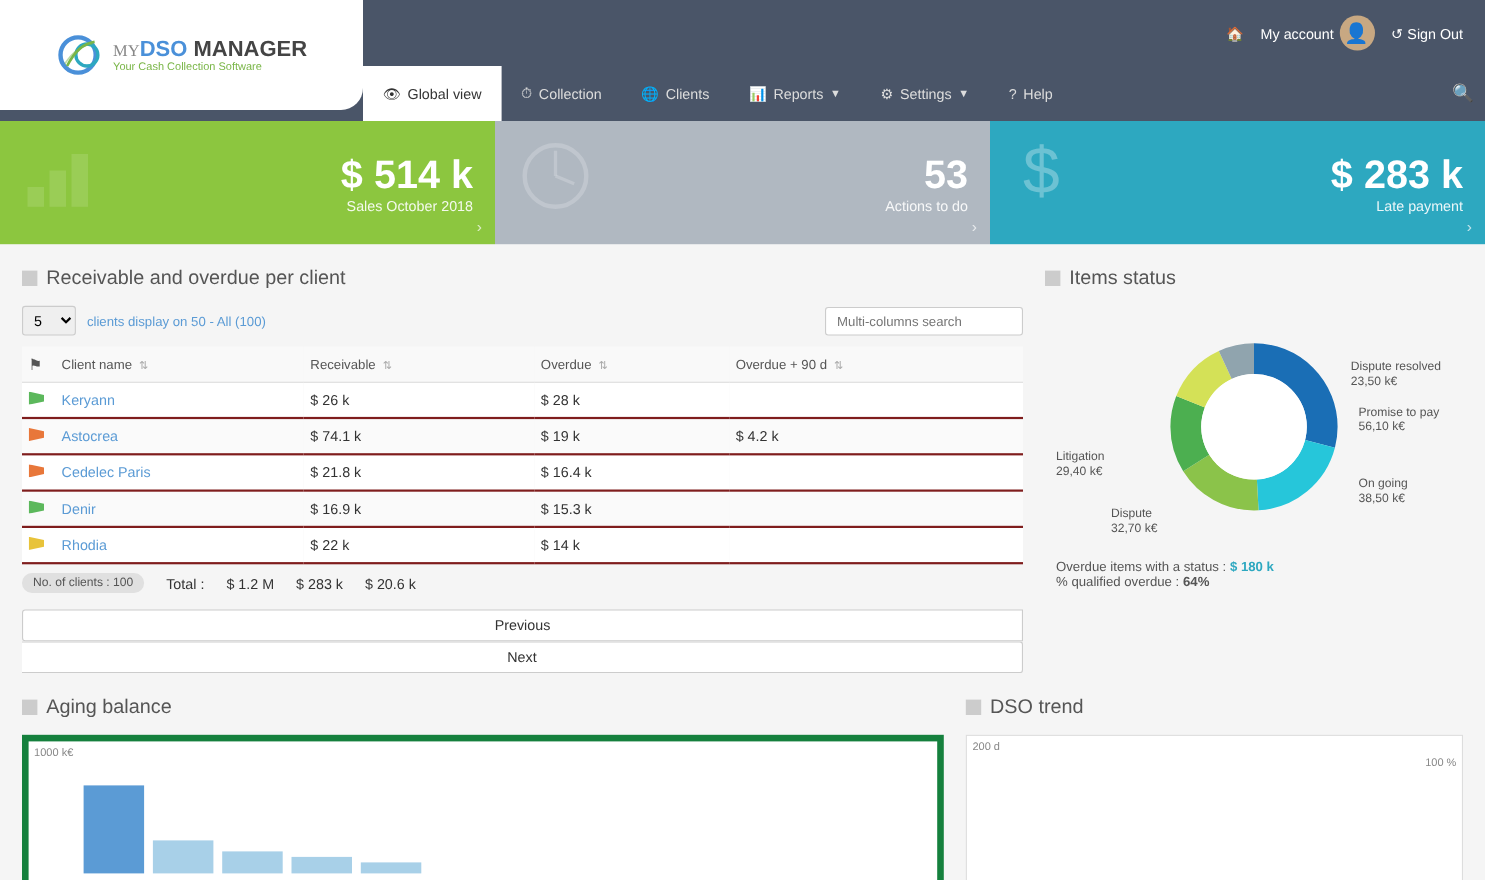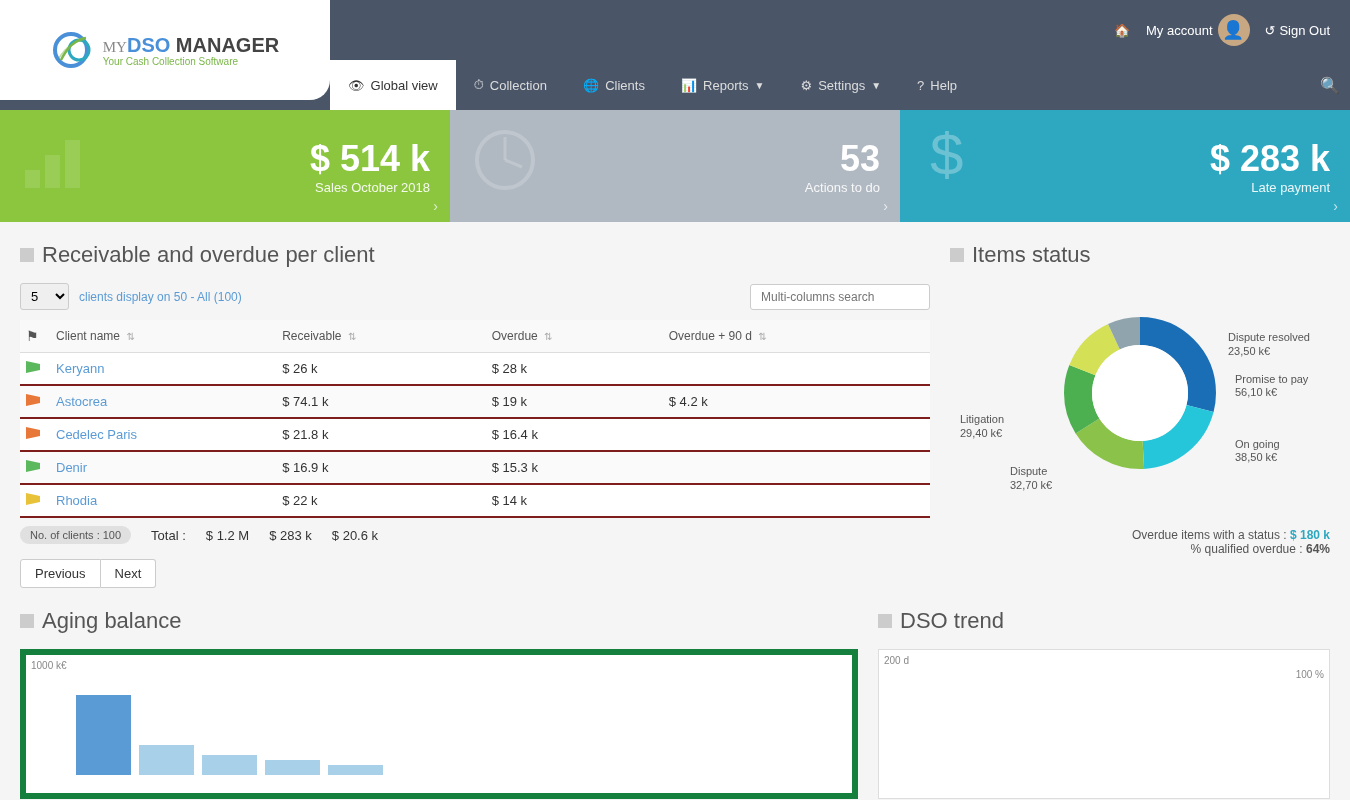--- a/index.html
+++ b/index.html
@@ -22,45 +22,45 @@
     .kpi-content { text-align: right; color: white; }
     .kpi-value { font-size: 36px; font-weight: bold; }
     .kpi-label { font-size: 13px; opacity: 0.9; }
     .kpi-arrow { position: absolute; bottom: 8px; right: 12px; color: white; opacity: 0.7; font-size: 14px; }
 
     
     .main { display: flex; gap: 0; padding: 20px; background: #f5f5f5; }
     .left-panel { flex: 1; margin-right: 20px; }
     .right-panel { width: 380px; }
 
-    .section-title { font-size: 22px; color: #555; margin-bottom: 15px; display: flex; align-items: center; gap: 8px; }
+    .section-title { font-size: 18px; color: #555; margin-bottom: 15px; display: flex; align-items: center; gap: 8px; }
     .section-title .sq { width: 14px; height: 14px; background: #ccc; display: inline-block; }
 
     
     .table-controls { display: flex; align-items: center; gap: 10px; margin-bottom: 10px; }
     .clients-select { border: 1px solid #ccc; padding: 4px 6px; border-radius: 3px; font-size: 13px; }
     .clients-label { font-size: 12px; color: #5b9bd5; }
     .search-input { border: 1px solid #ccc; padding: 5px 10px; border-radius: 3px; width: 180px; font-size: 12px; color: #aaa; margin-left: auto; }
 
     table { width: 100%; border-collapse: collapse; }
     thead th { background: #f9f9f9; border-bottom: 1px solid #ddd; padding: 8px 6px; text-align: left; font-size: 12px; color: #555; font-weight: normal; }
     thead th .sort { color: #aaa; font-size: 10px; margin-left: 3px; }
     tbody tr { background: white; border-bottom: 2px solid #7f1d1d; }
     tbody tr:nth-child(even) { background: #fafafa; }
     tbody td { padding: 8px 6px; font-size: 13px; }
     td.client-name { color: #5b9bd5; cursor: pointer; }
 
     .table-footer { display: flex; align-items: center; gap: 20px; margin-top: 8px; }
     .clients-badge { background: #e0e0e0; border-radius: 10px; padding: 3px 10px; font-size: 11px; color: #555; }
 
-    .pagination { display: flex; gap: 0; margin-top: 15px; }
+    .pagination { display: flex; gap: 0; margin-top: 15px; flex-direction: column; }
     .page-btn { border: 1px solid #ccc; padding: 6px 14px; background: white; cursor: pointer; font-size: 13px; color: #333; }
     .page-btn.prev { border-radius: 3px 0 0 3px; }
     .page-btn.next { border-radius: 0 3px 3px 0; border-left: none; }
-    .status-info { margin-top: 15px; font-size: 12px; color: #555; text-align: right; padding-left: 10px; }
+    .status-info { font-size: 12px; color: #555; text-align: left; padding-left: 10px; }
 
     
     .bottom-row { display: flex; gap: 0; padding: 0 20px 20px; background: #f5f5f5; }
     .bottom-left { flex: 1; margin-right: 20px; }
     .bottom-right { width: 452px; }
     .aging-chart { border: 6px solid #15803d; background: white; height: 150px; padding: 10px; position: relative; }
     .aging-label { font-size: 10px; color: #888; position: absolute; left: 5px; top: 5px; }
     .dso-chart { background: white; border: 1px solid #ddd; height: 150px; padding: 10px; position: relative; }
   </style>
 </head>

